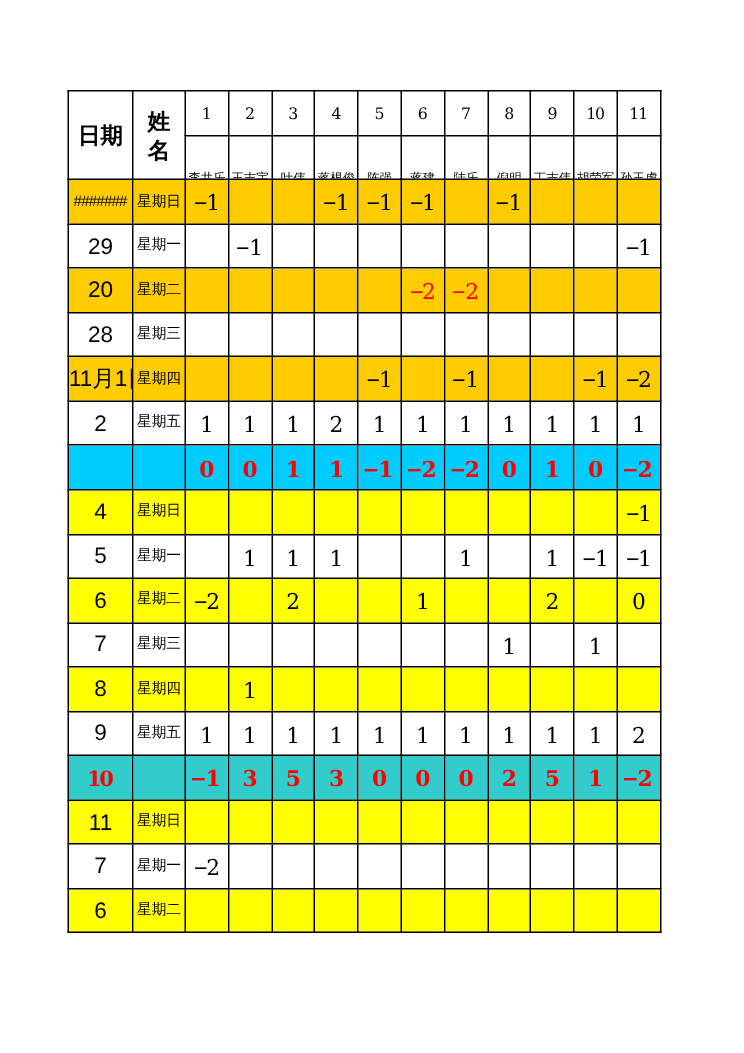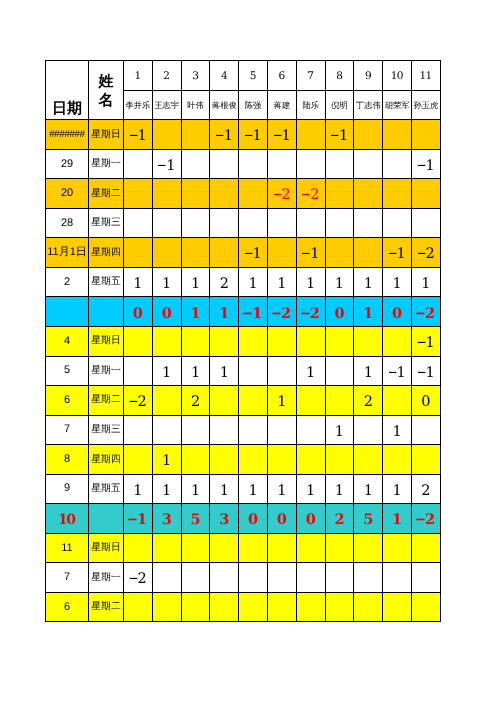--- a/index.html
+++ b/index.html
@@ -43,40 +43,40 @@
   tr.rowh td { height: 28.8px; }
   tr.rowh2 td { height: 28.5px; }
   tbody tr.datarow td { height: 28.54px; }
 
   table.grid td.hdr-main {
     font-size: 15px;
     font-weight: bold;
     color: #000;
     background: #ffffff;
   }
-  td.hdr-main > span.v { display: block; position: relative; top: 19px; }
+  td.hdr-main > span.v { display: block; position: relative; top: 1px; }
   .hdr-name-cell { white-space: normal; }
   .hdr-name-cell .stack { display: block; line-height: 1.22; position: relative; top: 1.5px; }
   .hdr-num {
     font-size: 10.5px;
     color: #000;
     background: #ffffff;
     font-family: "DejaVu Serif", "Liberation Serif", serif;
     letter-spacing: -0.8px;
     text-indent: -0.8px;
   }
   .hdr-num > span.v { display: block; position: relative; top: 1px; }
   .hdr-name {
     font-size: 8.3px;
     color: #000;
     background: #ffffff;
     font-family: "Liberation Serif", "DejaVu Serif", serif;
   }
-  .hdr-name > span.v { display: block; position: relative; top: 1px; }
-  td.date { font-size: 11px; font-family: "Liberation Sans", "DejaVu Sans", sans-serif; }
+  .hdr-name > span.v { display: block; position: relative; top: 14px; }
+  td.date { font-size: 15px; font-family: "Liberation Sans", "DejaVu Sans", sans-serif; }
   td.date.hashes { font-size: 10px; letter-spacing: -0.5px; text-indent: -0.5px; font-family: "Liberation Sans", sans-serif; }
   td.day  { font-size: 9.8px; }
   td.val  { font-size: 14.5px; font-family: "DejaVu Serif", "Liberation Serif", serif; letter-spacing: -1.2px; text-indent: -1.2px; vertical-align: middle; }
   td.val > span.v > span.neg:first-child { margin-left: -1.5px; }
   td.val > span.v { display: block; position: relative; top: 2px; }
   span.neg { display: inline-block; transform: scaleX(0.82); transform-origin: right center; }
   td.redb span.neg { transform: scaleX(0.92); }
 
   tr.bg-gold   td { background: #ffcc00; }
   tr.bg-yellow td { background: #ffff00; }

